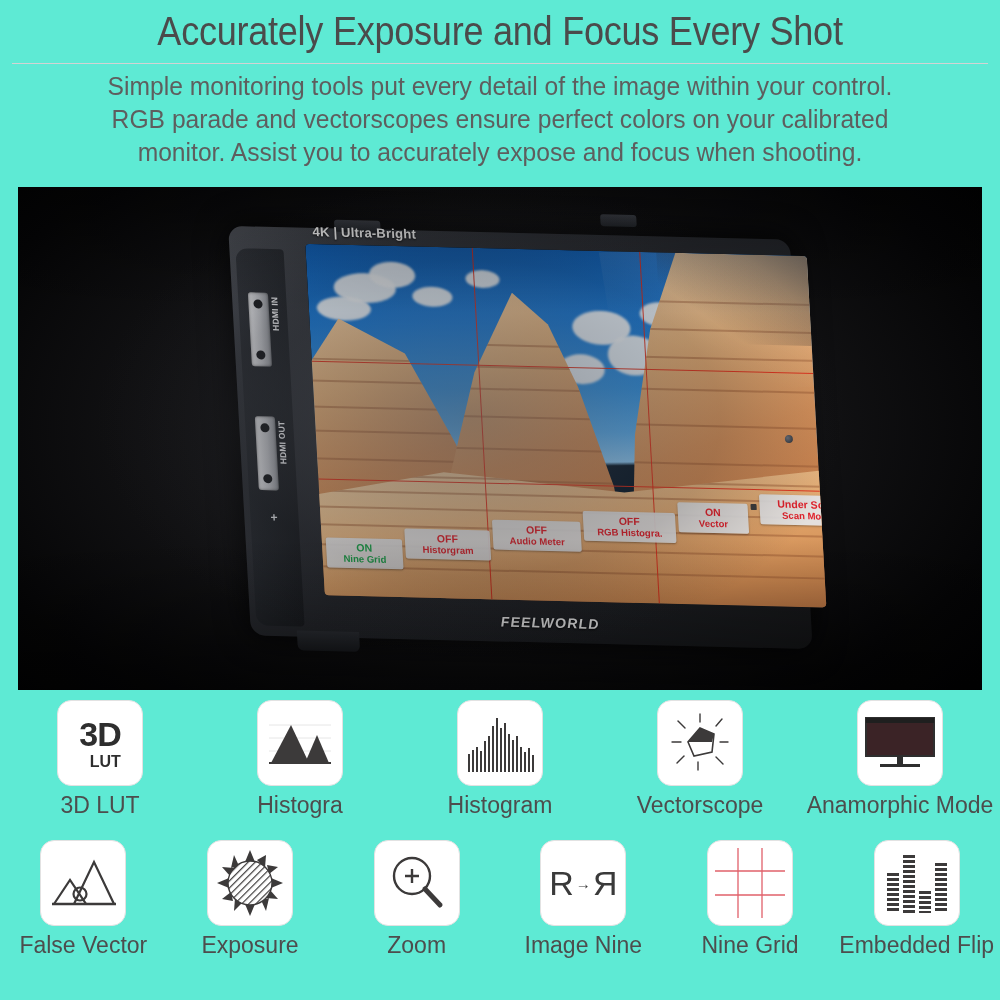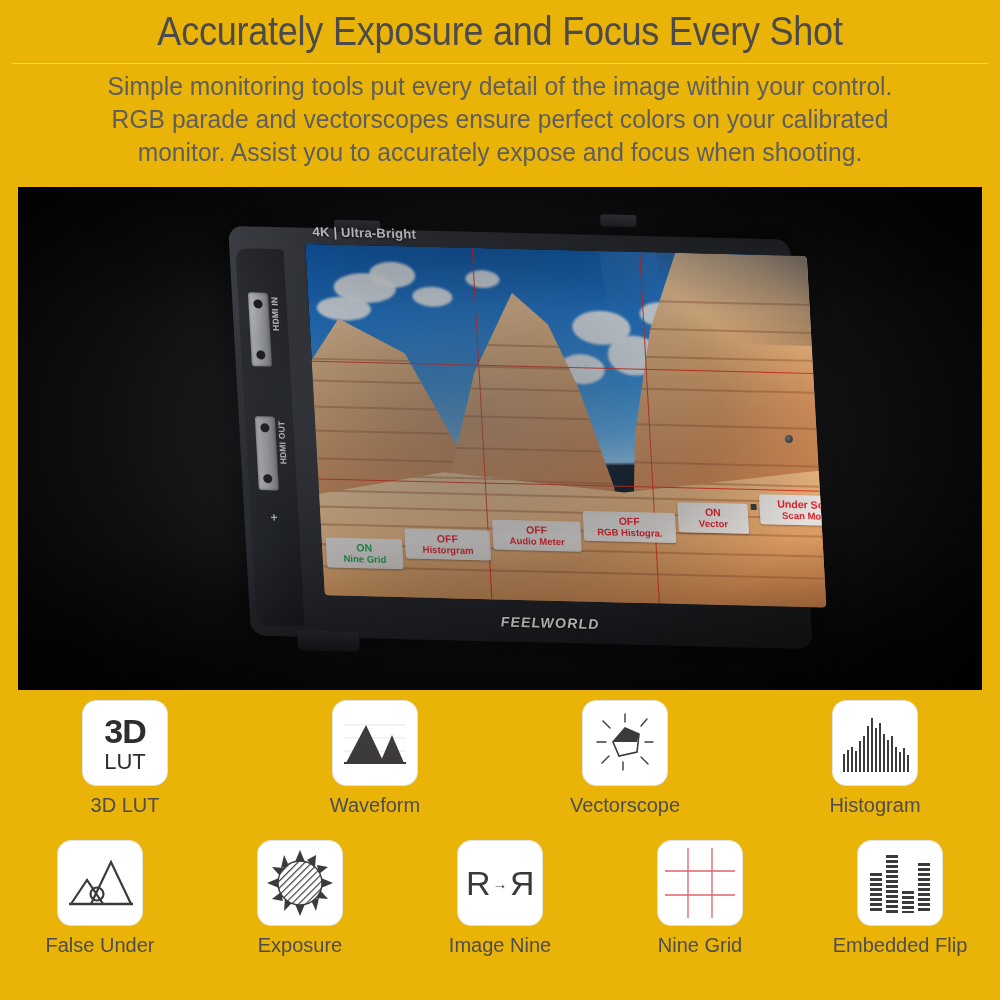--- a/index.html
+++ b/index.html
@@ -3,21 +3,21 @@
 <meta charset="utf-8">
 <title>Accurately Exposure and Focus Every Shot</title>
 <style>
   * { box-sizing: border-box; margin: 0; padding: 0; }
   html, body {
     width: 1000px; height: 1000px;
     background: #ffffff;
     font-family: "Liberation Sans", sans-serif;
     overflow: hidden;
   }
-  .page { position: relative; width: 1000px; height: 1000px; background:#eab308; }
+  .page { position: relative; width: 1000px; height: 1000px; background:#5eead4; }
 
   
   .header { position:absolute; left:0; top:0; width:1000px; height:182px; }
   .title {
     position:absolute; left:0; top:8px; width:1000px;
     text-align:center;
     font-size:41px; line-height:46px;
     color:#4b4b4b; font-weight:400;
     letter-spacing:-0.3px;
     transform: scaleX(0.88); transform-origin: 50% 50%;
@@ -210,28 +210,28 @@
     align-items:center; justify-content:flex-start;
   }
   .fbox{
     width:86px; height:86px;
     border:1px solid #e2e2e2; border-radius:14px;
     background:#fff;
     display:flex; align-items:center; justify-content:center;
     position:relative; overflow:hidden;
   }
   .flabel{
-    margin-top:9px; font-size:20px; color:#4d4d4d;
+    margin-top:9px; font-size:23px; color:#4d4d4d;
     text-align:center; line-height:20px; white-space:nowrap;
   }
   .lut-3d{
     text-align:right; color:#2e2e2e; line-height:1;
   }
   .lut-3d .l1{ display:block; font-size:34px; font-weight:700; letter-spacing:-1px; }
-  .lut-3d .l2{ display:block; font-size:22px; font-weight:400; margin-top:3px; letter-spacing:0px; }
+  .lut-3d .l2{ display:block; font-size:16px; font-weight:700; margin-top:3px; letter-spacing:0px; }
   .flip-txt{
     font-size:34px; color:#3a3a3a; font-weight:400; letter-spacing:0;
     display:flex; align-items:center; gap:1px;
   }
   .flip-mirror{ transform: scaleX(-1); display:inline-block; }
   .flip-arrow{ font-size:15px; margin:0 1px; }
 </style>
 </head>
 <body>
 
@@ -393,41 +393,21 @@
         <div class="fbox">
           <svg width="70" height="60" viewBox="0 0 70 60">
             <line x1="4" y1="12" x2="66" y2="12" stroke="#e6e6e6" stroke-width="1"></line>
             <line x1="4" y1="25" x2="66" y2="25" stroke="#e6e6e6" stroke-width="1"></line>
             <line x1="4" y1="38" x2="66" y2="38" stroke="#e6e6e6" stroke-width="1"></line>
             <polygon points="6,50 26,12 44,50" fill="#3c3a3a"></polygon>
             <polygon points="40,50 52,22 64,50" fill="#3c3a3a"></polygon>
             <line x1="4" y1="50" x2="66" y2="50" stroke="#3c3a3a" stroke-width="2"></line>
           </svg>
         </div>
-        <div class="flabel">Waveform</div>
-      </div>
-
-      <div class="fcell">
-        <div class="fbox">
-          <svg width="68" height="62" viewBox="0 0 68 62">
-            <polygon points="34,16 48,22 46,40 28,44 22,30" fill="none" stroke="#3c3a3a" stroke-width="1.6"></polygon>
-            <polygon points="34,16 48,22 46,30 22,30" fill="#3c3a3a"></polygon>
-            <g stroke="#3c3a3a" stroke-width="1.4" stroke-linecap="round">
-              <line x1="34" y1="10" x2="34" y2="2"></line>
-              <line x1="50" y1="14" x2="56" y2="7"></line>
-              <line x1="54" y1="30" x2="62" y2="30"></line>
-              <line x1="50" y1="45" x2="57" y2="52"></line>
-              <line x1="32" y1="50" x2="32" y2="58"></line>
-              <line x1="18" y1="44" x2="11" y2="51"></line>
-              <line x1="15" y1="30" x2="6" y2="30"></line>
-              <line x1="19" y1="16" x2="12" y2="9"></line>
-            </g>
-          </svg>
-        </div>
-        <div class="flabel">Vectorscope</div>
+        <div class="flabel">Histogra</div>
       </div>
 
       <div class="fcell">
         <div class="fbox">
           <svg width="72" height="58" viewBox="0 0 72 58">
             <g stroke="#3c3a3a" stroke-width="2">
               <line x1="5" y1="58" x2="5" y2="40"></line>
               <line x1="9" y1="58" x2="9" y2="36"></line>
               <line x1="13" y1="58" x2="13" y2="33"></line>
               <line x1="17" y1="58" x2="17" y2="37"></line>
@@ -443,36 +423,68 @@
               <line x1="57" y1="58" x2="57" y2="33"></line>
               <line x1="61" y1="58" x2="61" y2="38"></line>
               <line x1="65" y1="58" x2="65" y2="34"></line>
               <line x1="69" y1="58" x2="69" y2="41"></line>
             </g>
           </svg>
         </div>
         <div class="flabel">Histogram</div>
       </div>
 
-
+      <div class="fcell">
+        <div class="fbox">
+          <svg width="68" height="62" viewBox="0 0 68 62">
+            <polygon points="34,16 48,22 46,40 28,44 22,30" fill="none" stroke="#3c3a3a" stroke-width="1.6"></polygon>
+            <polygon points="34,16 48,22 46,30 22,30" fill="#3c3a3a"></polygon>
+            <g stroke="#3c3a3a" stroke-width="1.4" stroke-linecap="round">
+              <line x1="34" y1="10" x2="34" y2="2"></line>
+              <line x1="50" y1="14" x2="56" y2="7"></line>
+              <line x1="54" y1="30" x2="62" y2="30"></line>
+              <line x1="50" y1="45" x2="57" y2="52"></line>
+              <line x1="32" y1="50" x2="32" y2="58"></line>
+              <line x1="18" y1="44" x2="11" y2="51"></line>
+              <line x1="15" y1="30" x2="6" y2="30"></line>
+              <line x1="19" y1="16" x2="12" y2="9"></line>
+            </g>
+          </svg>
+        </div>
+        <div class="flabel">Vectorscope</div>
+      </div>
+
+
+      <div class="fcell">
+        <div class="fbox">
+          <svg width="72" height="58" viewBox="0 0 72 58">
+            <rect x="2" y="4" width="68" height="38" fill="#3b2326"></rect>
+            <rect x="2" y="4" width="68" height="38" fill="none" stroke="#2e2e2e" stroke-width="2"></rect>
+            <rect x="2" y="4" width="68" height="5" fill="#1f1f1f"></rect>
+            <rect x="33" y="42" width="6" height="9" fill="#2e2e2e"></rect>
+            <rect x="16" y="50" width="40" height="3" fill="#2e2e2e"></rect>
+          </svg>
+        </div>
+        <div class="flabel">Anamorphic Mode</div>
+      </div>
 
     </div>
 
     <div class="frow frow-2">
 
       <div class="fcell">
         <div class="fbox">
           <svg width="70" height="58" viewBox="0 0 70 58">
             <polygon points="6,50 22,26 38,50" fill="none" stroke="#3c3a3a" stroke-width="2.2"></polygon>
             <polygon points="26,50 46,8 66,50" fill="none" stroke="#3c3a3a" stroke-width="2.2"></polygon>
             <line x1="4" y1="50" x2="68" y2="50" stroke="#3c3a3a" stroke-width="2.6"></line>
             <circle cx="32" cy="40" r="6.5" fill="none" stroke="#3c3a3a" stroke-width="2.2"></circle>
           </svg>
         </div>
-        <div class="flabel">False Under</div>
+        <div class="flabel">False Vector</div>
       </div>
 
       <div class="fcell">
         <div class="fbox">
           <svg width="66" height="66" viewBox="0 0 66 66">
             <defs>
               <pattern id="hatch" width="5" height="5" patternUnits="userSpaceOnUse" patternTransform="rotate(45)">
                 <rect width="5" height="5" fill="#ffffff"></rect>
                 <line x1="0" y1="0" x2="0" y2="5" stroke="#3c3a3a" stroke-width="2.4"></line>
               </pattern>
@@ -490,20 +502,31 @@
               <polygon points="0,33 12,28 12,38"></polygon>
               <polygon points="5,17 17,18 13,26"></polygon>
               <polygon points="17,5 22,16 14,18"></polygon>
             </g>
             <circle cx="33" cy="33" r="22" fill="url(#hatch)" stroke="#3c3a3a" stroke-width="1.4"></circle>
           </svg>
         </div>
         <div class="flabel">Exposure</div>
       </div>
 
+      <div class="fcell">
+        <div class="fbox">
+          <svg width="62" height="62" viewBox="0 0 62 62">
+            <circle cx="26" cy="24" r="18" fill="none" stroke="#3c3a3a" stroke-width="2.4"></circle>
+            <line x1="24" y1="17" x2="24" y2="31" stroke="#3c3a3a" stroke-width="2.4" transform="translate(2,0)"></line>
+            <line x1="19" y1="24" x2="33" y2="24" stroke="#3c3a3a" stroke-width="2.4"></line>
+            <line x1="39" y1="37" x2="54" y2="53" stroke="#3c3a3a" stroke-width="5" stroke-linecap="round"></line>
+          </svg>
+        </div>
+        <div class="flabel">Zoom</div>
+      </div>
 
       <div class="fcell">
         <div class="fbox">
           <div class="flip-txt">
             <span>R</span>
             <span class="flip-arrow">→</span>
             <span class="flip-mirror">R</span>
           </div>
         </div>
         <div class="flabel">Image Nine</div>

